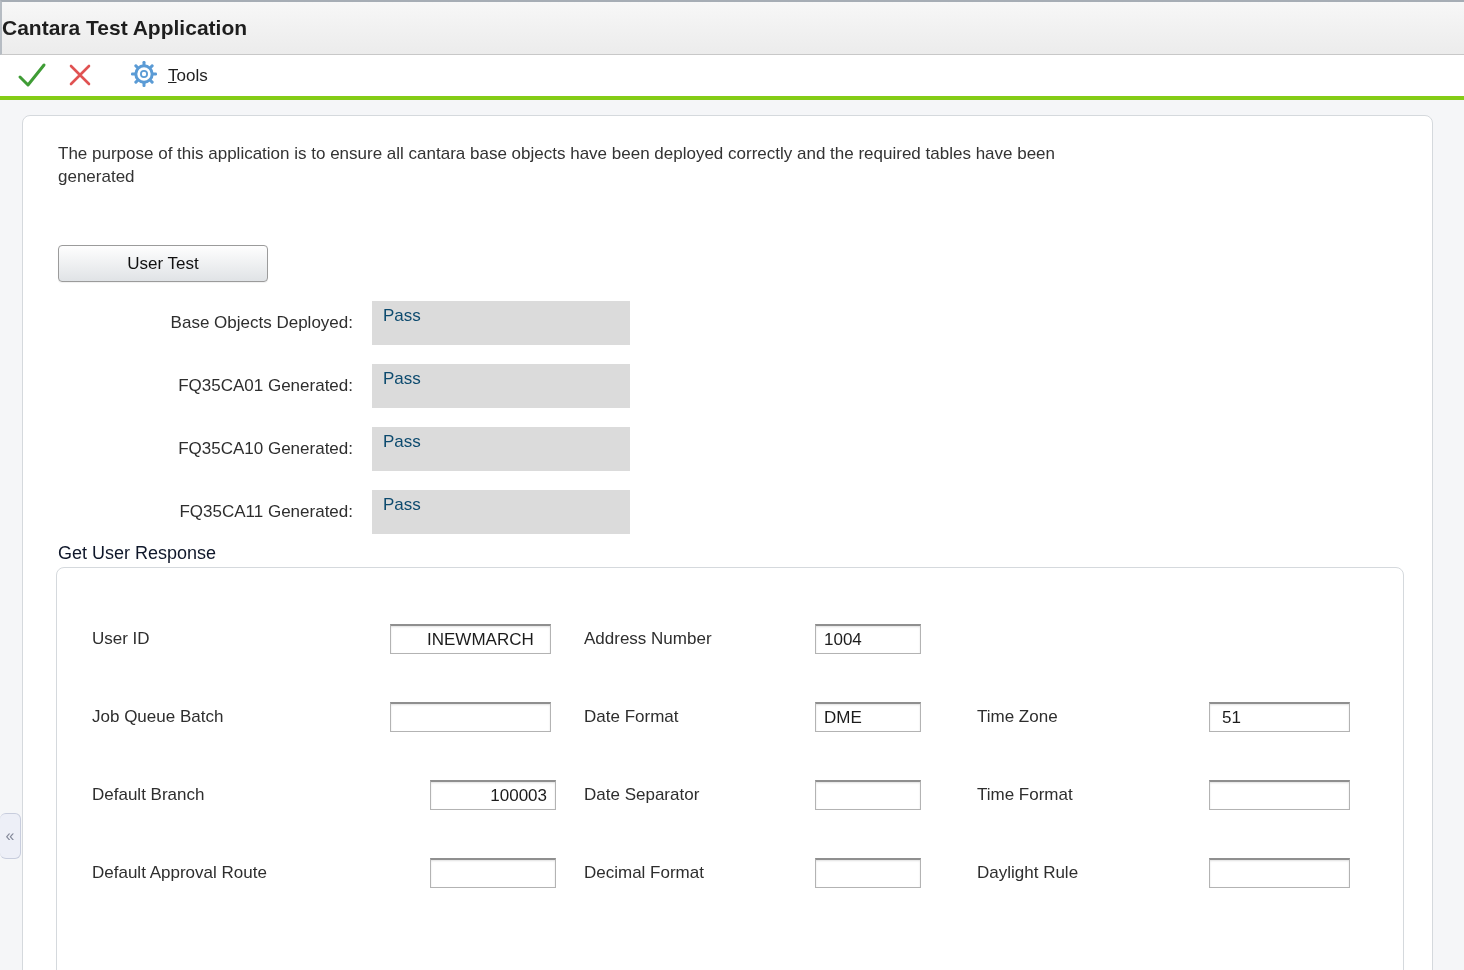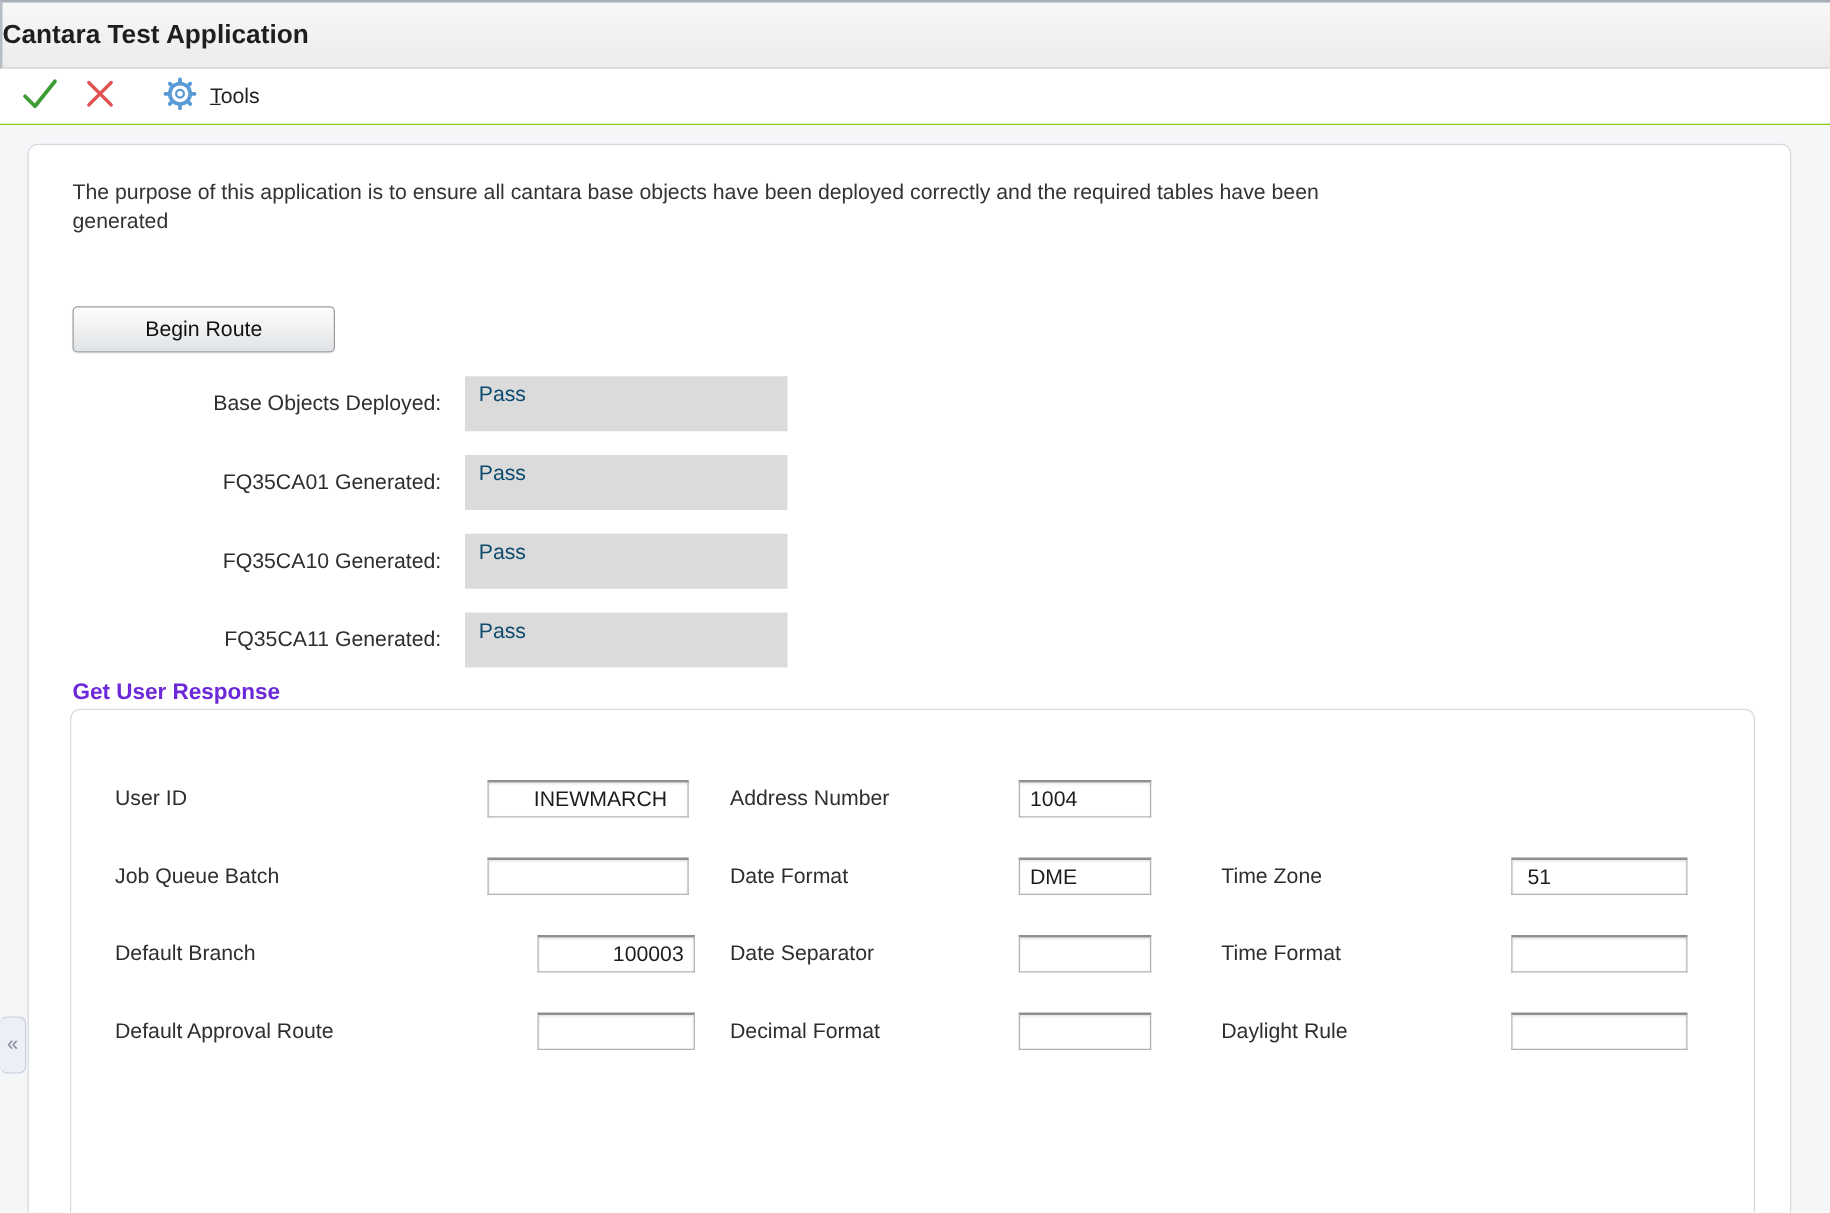--- a/index.html
+++ b/index.html
@@ -20,22 +20,22 @@
     border-bottom:1px solid #c8c8c8;
     display:flex; align-items:center;
     padding-left:0;
   }
   .title { font-size:21px; font-weight:bold; color:#1e1e1e; }
 
   
   .toolbar {
     height:45px;
     background:#ffffff;
-    border-bottom:1px solid #84cc16;
-    display:flex; align-items:center;
+    border-bottom:4px solid #84cc16;
+    display:flex; align-items:flex-end;
     padding-left:8px;
   }
   .tool-btn {
     width:48px; height:38px;
     display:flex; align-items:center; justify-content:center;
     cursor:pointer; border-radius:3px;
   }
   .tools-btn {
     margin-left:18px;
     display:flex; align-items:center; gap:10px;
@@ -75,33 +75,33 @@
   .status-label { width:295px; text-align:right; font-size:17px; color:#2e2e2e; }
   .status-value {
     margin-left:19px;
     width:258px; height:44px;
     background:#dbdbdb;
     color:#0c4a6e; font-size:17px; line-height:30px;
     padding-left:11px;
   }
 
   
-  .section-title { font-size:18px; font-weight:bold; color:#6d28d9; }
+  .section-title { font-size:18px; font-weight:normal; color:#0f172a; }
   .inner-panel {
     margin-left:-2px; margin-top:3px;
     width:1348px; height:450px;
     border:1px solid #d5d9dd;
     border-radius:8px;
     padding:56px 0 0 35px;
     background:#fff;
   }
   .form-grid {
     display:grid;
     grid-template-columns:298px 194px 231px 162px 232px 1fr;
-    row-gap:32px;
+    row-gap:48px;
     align-items:center;
   }
   .f-label { font-size:17px; color:#2e2e2e; }
   .field {
     height:30px;
     border:1px solid #b3b3b3;
     border-top:2px solid #8f8f8f;
     background:#fff;
     box-shadow:inset 0 1px 2px rgba(0,0,0,0.12);
     font-family:inherit; font-size:17px; color:#1c1c1c;
@@ -172,21 +172,21 @@
   </div>
 </div>
 
 <div class="panel">
 
   <div class="description">
     <span>The purpose of this application is to ensure all cantara base objects have been deployed correctly and the required tables have been</span><br>
     <span>generated</span>
   </div>
 
-  <button class="begin-btn">Begin Route</button>
+  <button class="begin-btn">User Test</button>
 
   <div class="status-list">
     <div class="status-row">
       <div class="status-label">Base Objects Deployed:</div>
       <div class="status-value">Pass</div>
     </div>
     <div class="status-row">
       <div class="status-label">FQ35CA01 Generated:</div>
       <div class="status-value">Pass</div>
     </div>

